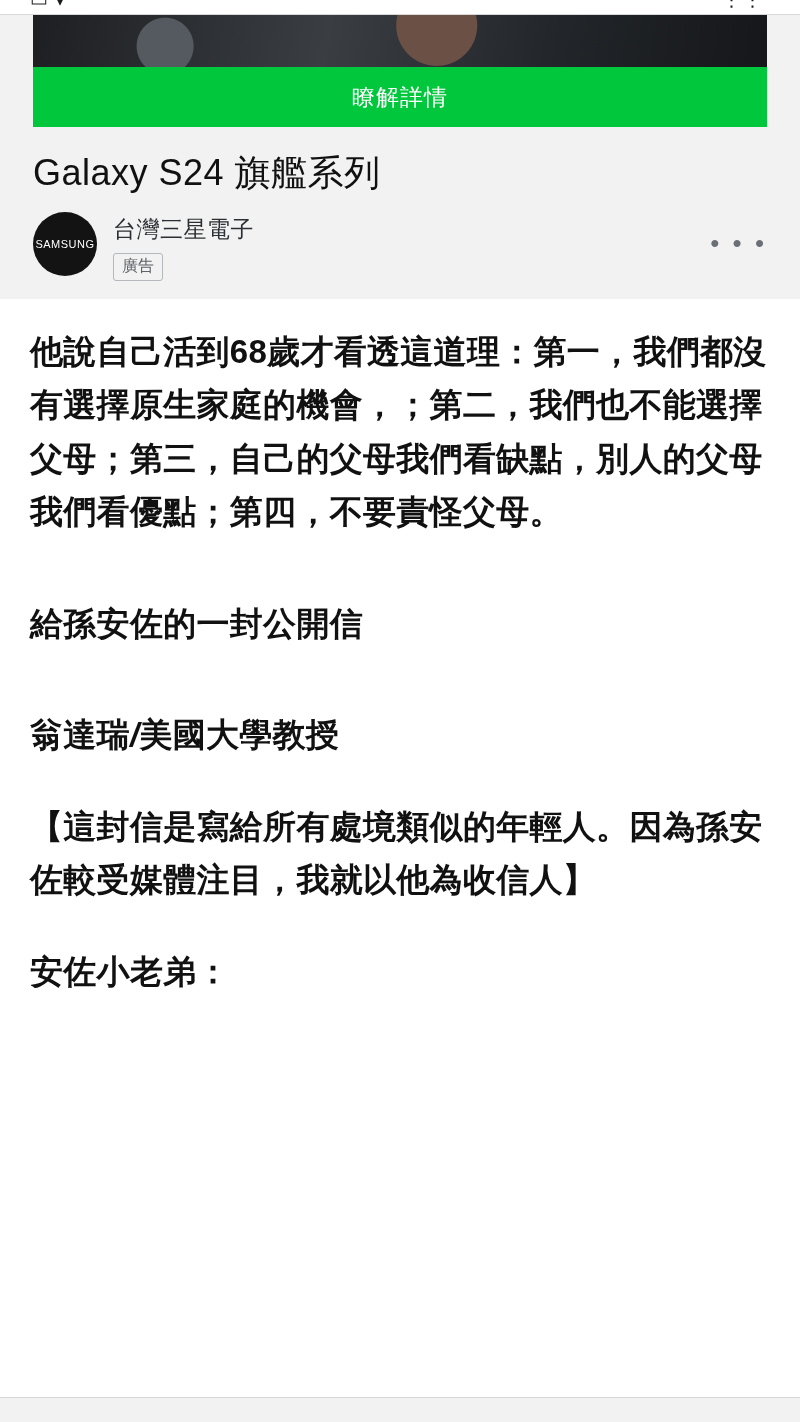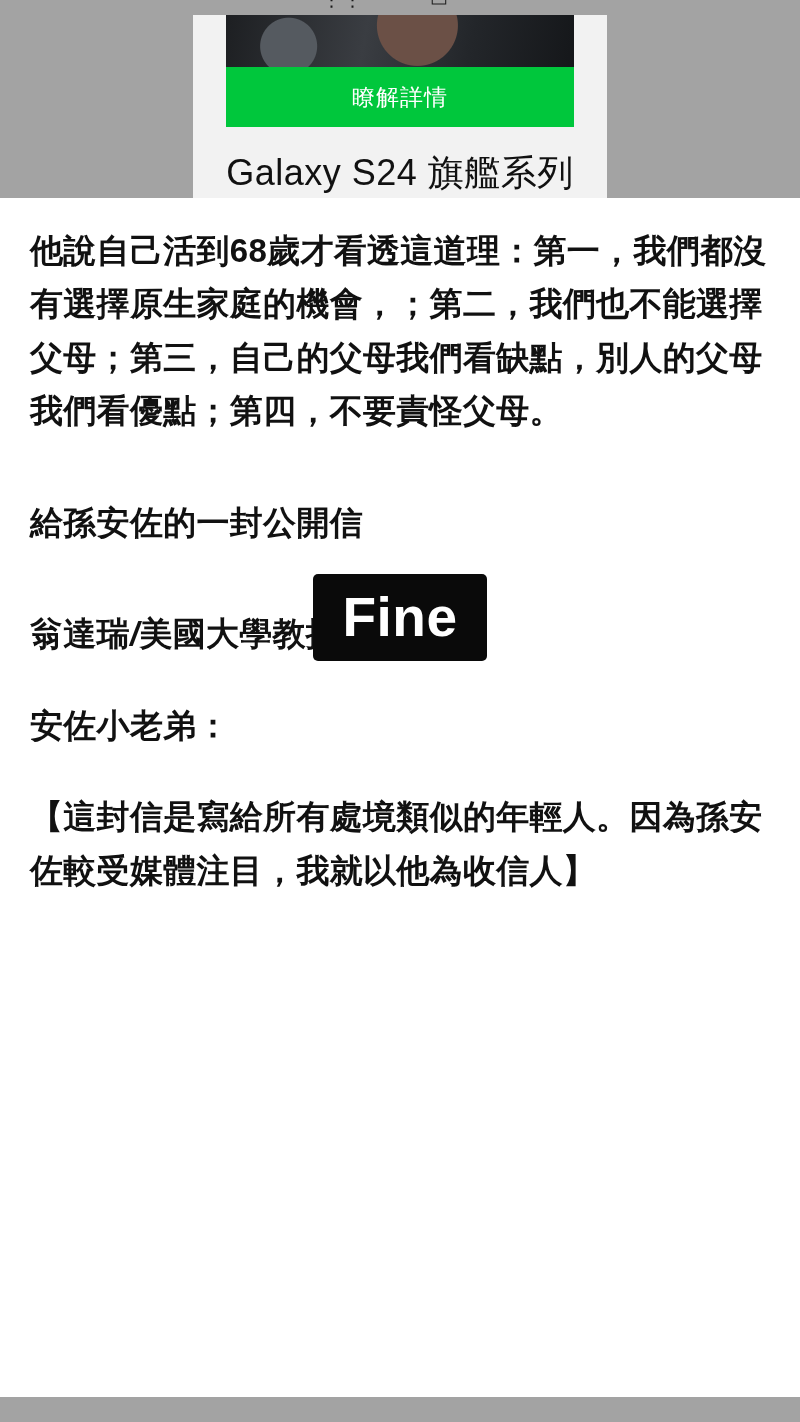--- a/index.html
+++ b/index.html
@@ -16,21 +16,20 @@
     position: relative;
   }
 
   .screen {
     width: 800px;
     height: 1422px;
     position: relative;
     background: #a3a3a3;
     display: flex;
     flex-direction: column;
-    align-items: center;
   }
 
   
   .top-bar {
     height: 14px;
     background: #ffffff;
     border-bottom: 1px solid #d8d8d8;
     position: relative;
     flex: none;
   }
@@ -203,35 +202,40 @@
 
   <div class="top-bar">
     <span class="tb-left">▭ ▾</span>
     <span class="tb-right">⋮⋮</span>
   </div>
 
   <div class="ad-card">
     <div class="ad-media"></div>
     <div class="ad-cta">瞭解詳情</div>
     <div class="ad-title">Galaxy S24 旗艦系列</div>
+    <div class="ad-footer">
+      <div class="ad-avatar">SAMSUNG</div>
+      <div class="ad-advertiser">
+        <div class="ad-advertiser-name">台灣三星電子</div>
+        <div class="ad-badge">廣告</div>
+      </div>
+      <div class="ad-more">• • •</div>
+    </div>
   </div>
 
   <div class="article">
 
-    <div class="fine-overlay">
-      <span>Fine</span>
-    </div>
 
     <p class="para first">他說自己活到68歲才看透這道理：第一，我們都沒有選擇原生家庭的機會，；第二，我們也不能選擇父母；第三，自己的父母我們看缺點，別人的父母我們看優點；第四，不要責怪父母。</p>
 
     <p class="para headline">給孫安佐的一封公開信</p>
 
     <p class="para slash">
       <span>翁達瑞</span><span class="sep">/</span><span>美國大學教授</span>
     </p>
 
+    <p class="para">【這封信是寫給所有處境類似的年輕人。因為孫安佐較受媒體注目，我就以他為收信人】</p>
+
     <p class="para">安佐小老弟：</p>
-
-    <p class="para">【這封信是寫給所有處境類似的年輕人。因為孫安佐較受媒體注目，我就以他為收信人】</p>
   </div>
 
   <div class="bottom-strip"></div>
 </div>
 
 </body></html>

